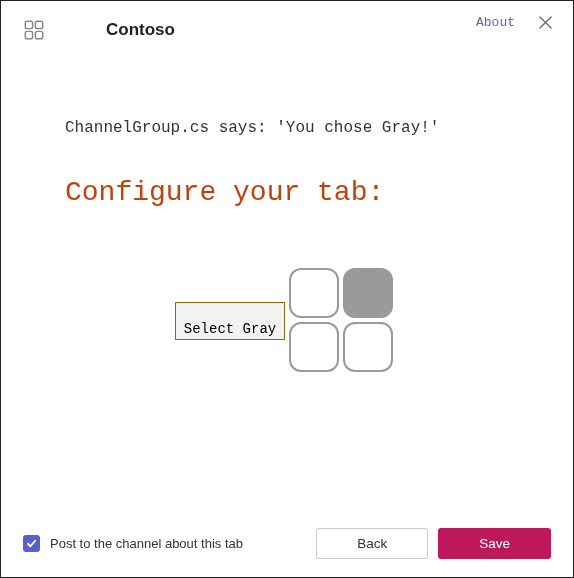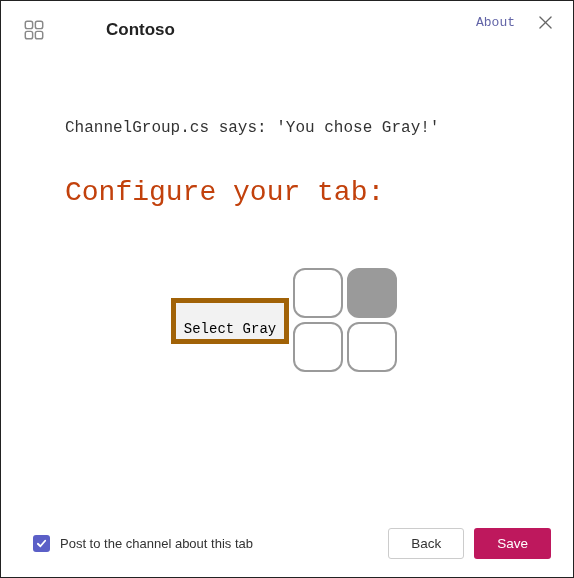--- a/index.html
+++ b/index.html
@@ -73,21 +73,21 @@
     }
     .tab-config {
       display: flex;
       align-items: center;
       justify-content: center;
       gap: 4px;
       margin-left: -20px;
     }
     .select-btn {
       background: #f2f2f2;
-      border: 5px solid #a16207;
+      border: 1px solid #a16207;
       font-size: 14px;
       padding: 18px 8px;
       cursor: pointer;
       font-family: inherit;
       height: 24px;
     }
     .grid-shape {
       width: 106px;
       height: 106px;
       position: relative;
@@ -102,21 +102,20 @@
     }
     .grid-shape .q.tl { left: 0; top: 0; }
     .grid-shape .q.tr { left: 54px; top: 0; background: #9a9a9a; border-color: #9a9a9a; }
     .grid-shape .q.bl { left: 0; top: 54px; }
     .grid-shape .q.br { left: 54px; top: 54px; }
     .footer {
       display: flex;
       align-items: center;
       padding: 14px 22px 18px 22px;
       gap: 10px;
-      margin-left: 10px;
     }
     .checkbox-wrap {
       display: flex;
       align-items: center;
       gap: 10px;
       flex: 1;
     }
     .checkbox {
       width: 17px;
       height: 17px;
@@ -129,21 +128,21 @@
       flex-shrink: 0;
     }
     .checkbox svg { display: block; }
     .checkbox-label {
       font-size: 13px;
       color: #333;
       cursor: pointer;
     }
     .btn {
       font-size: 13.5px;
-      padding: 7px 22px;
+      padding: 7px 40px;
       border-radius: 3px;
       cursor: pointer;
       border: 1px solid transparent;
       font-family: inherit;
     }
     .btn-secondary {
       background: #fff;
       border: 1px solid #ccc;
       color: #333;
     }

